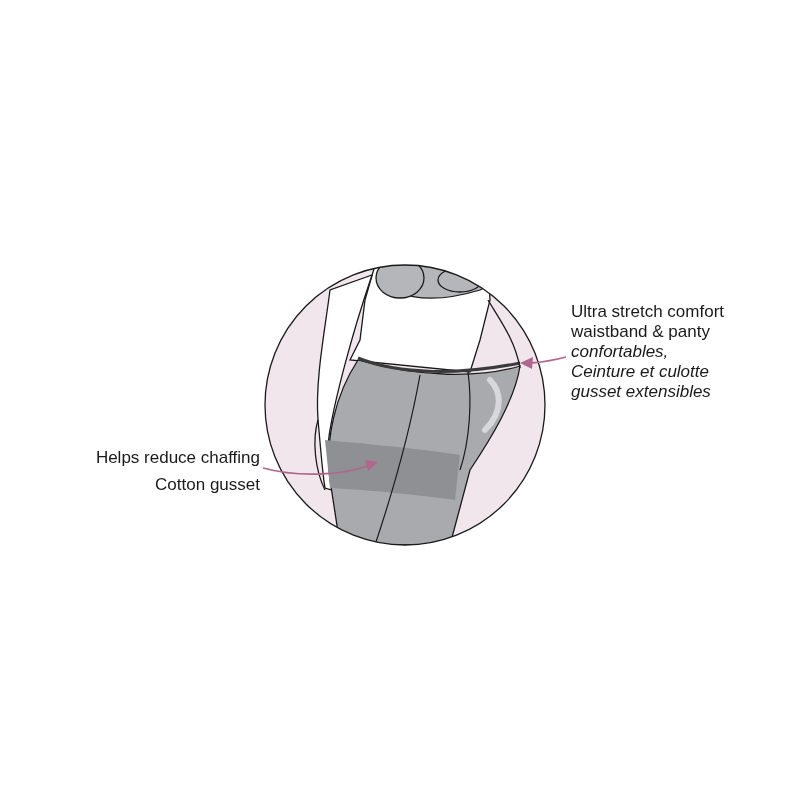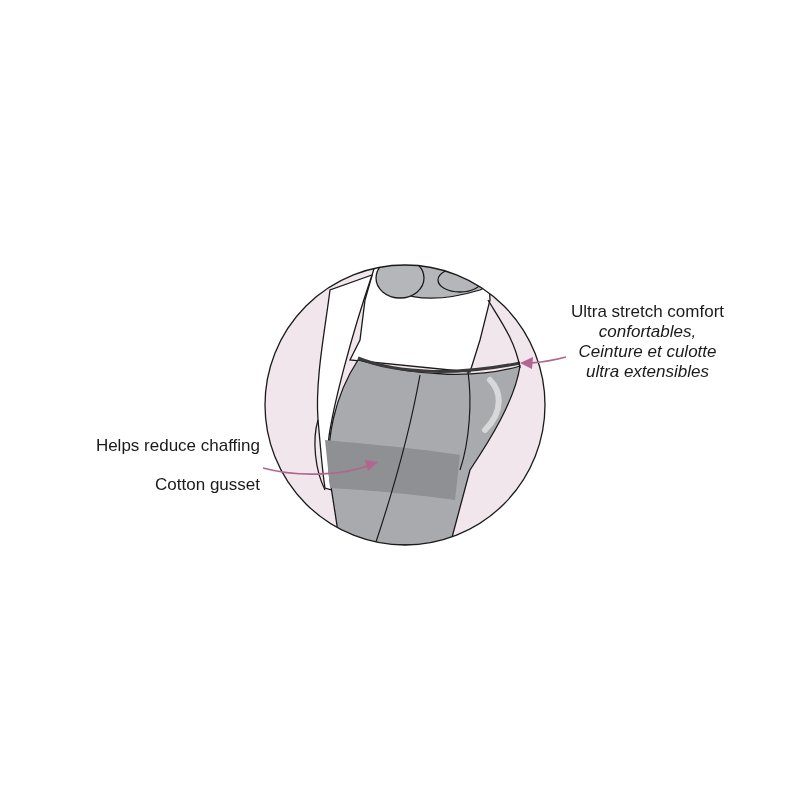--- a/index.html
+++ b/index.html
@@ -1,21 +1,21 @@
 <!DOCTYPE html>
 <html><head>
   <meta charset="utf-8">
   <style>
     html, body { margin:0; padding:0; background:#ffffff; }
     body { width:800px; height:800px; position:relative; overflow:hidden; font-family:"Liberation Sans", sans-serif; color:#1a1a1a; }
     .illus { position:absolute; left:0; top:0; width:800px; height:800px; }
     .label { position:absolute; font-size:17px; line-height:20px; white-space:nowrap; }
     .label .fr { font-style:italic; }
-    .right-label { left:571px; top:302px; text-align:center; }
-    .left-label1 { right:540px; top:436px; text-align:right; }
+    .right-label { left:571px; top:302px; text-align:left; }
+    .left-label1 { right:540px; top:448px; text-align:right; }
     .left-label2 { right:540px; top:475px; text-align:center; }
   </style>
 </head>
 <body>
 
 <svg class="illus" viewBox="0 0 800 800" xmlns="http://www.w3.org/2000/svg">
   <defs>
     <clipPath id="circ">
         <circle cx="405" cy="405" r="140"></circle>
       </clipPath>
@@ -56,23 +56,24 @@
     <polygon points="520,363 533,357 532,369" fill="#b0668f"></polygon>
   </g>
   <g>
     <path d="M263 468 C 300 478, 345 475, 370 465" fill="none" stroke="#b0668f" stroke-width="1.8"></path>
     <polygon points="378,462 365,460 368,471" fill="#b0668f"></polygon>
   </g>
 </svg>
 
 <div class="label right-label">
   <div>Ultra stretch comfort</div>
+  <div>waistband &amp; panty</div>
   <div class="fr">confortables,</div>
   <div class="fr">Ceinture et culotte</div>
-  <div class="fr">ultra extensibles</div>
+  <div class="fr">gusset extensibles</div>
 </div>
 
 <div class="label left-label1">
   <div>Helps reduce chaffing</div>
 </div>
 
 <div class="label left-label2">
   <div>Cotton gusset</div>
 </div>
 

